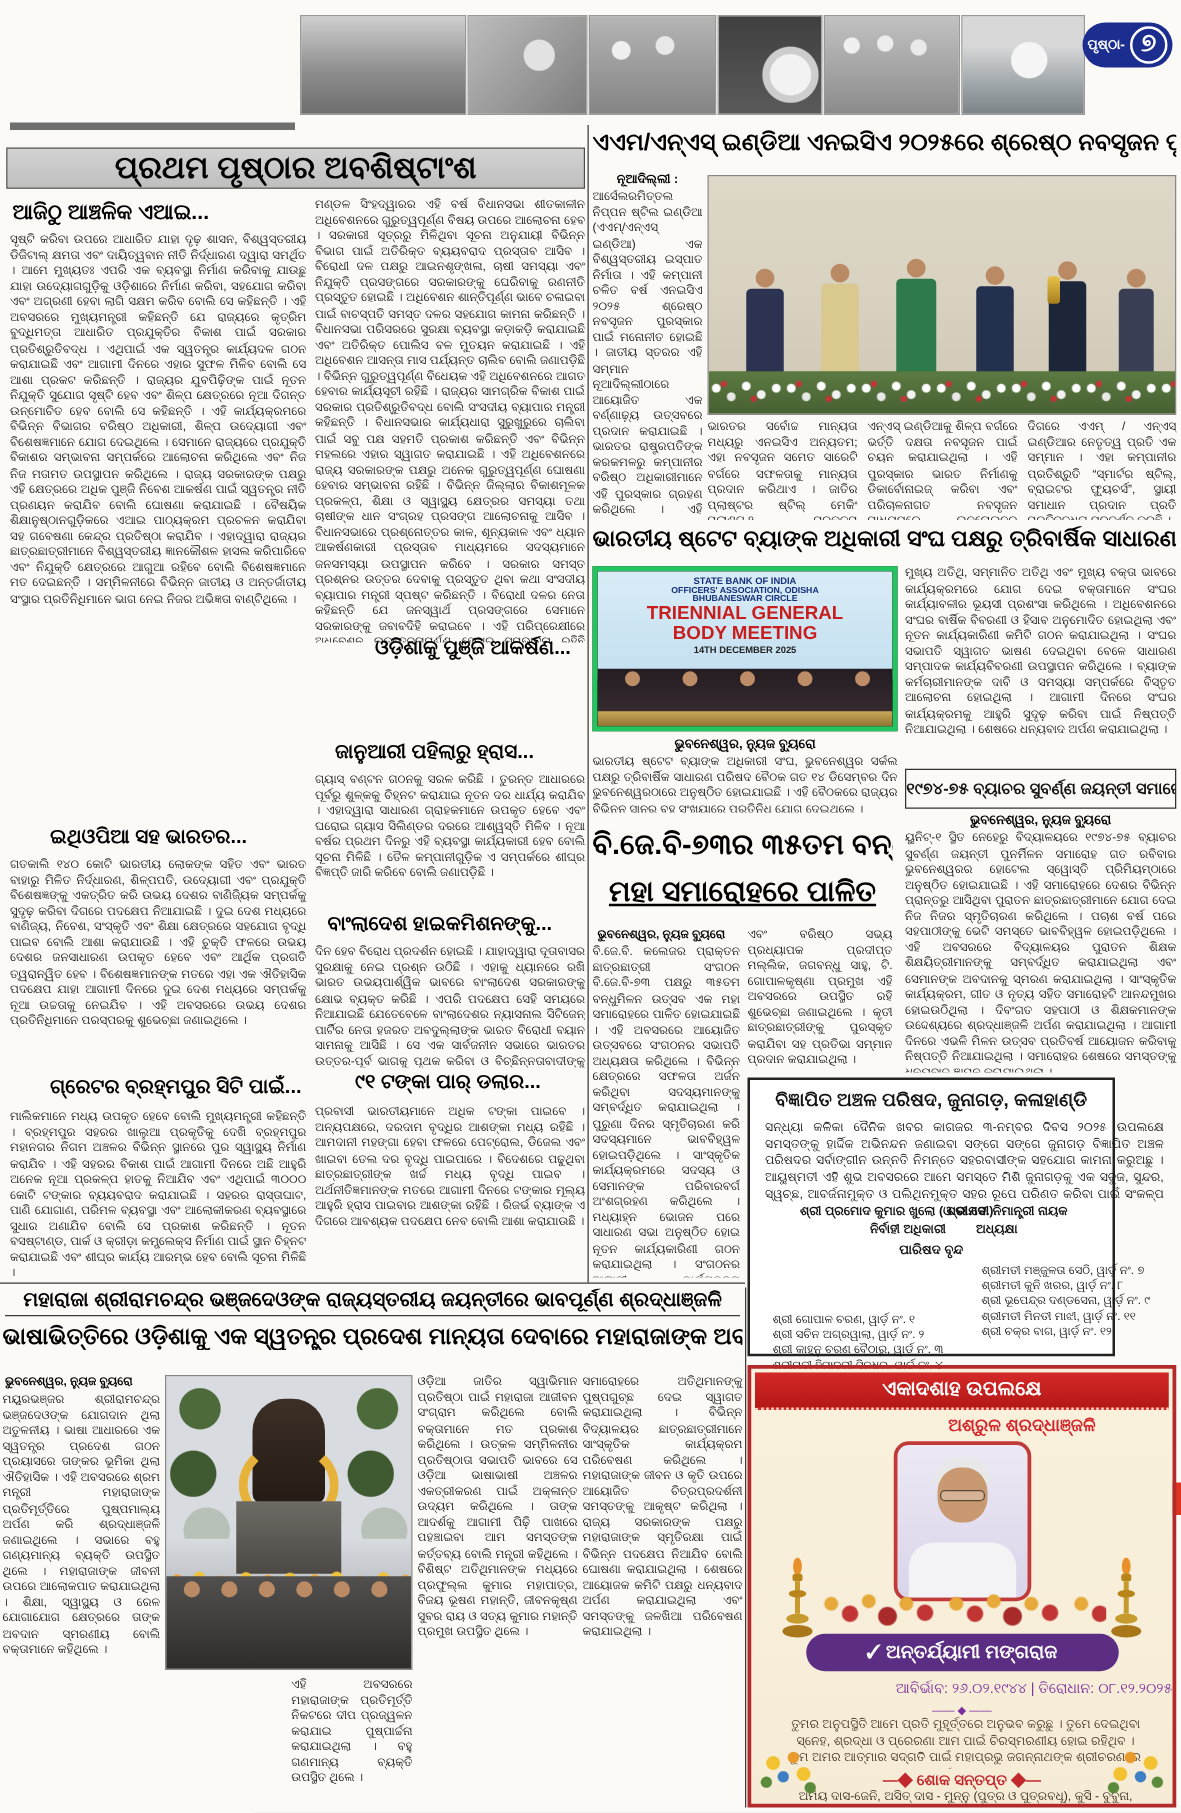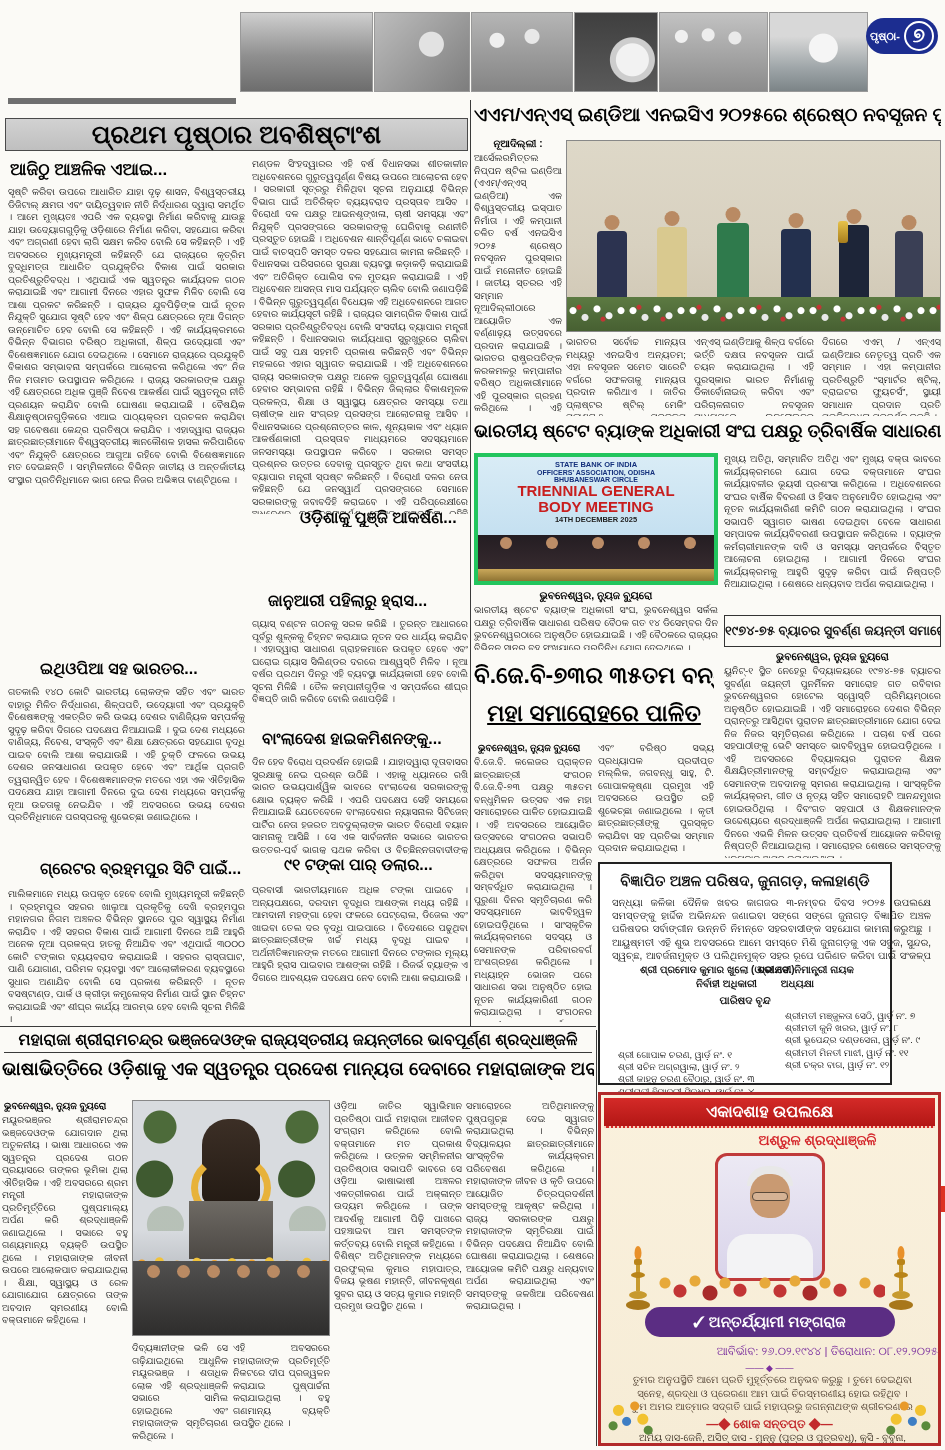--- a/index.html
+++ b/index.html
@@ -325,16 +325,15 @@
         <div class="head" style="left:44px;"></div>
       <div class="head" style="left:74px;"></div>
         <div class="head" style="left:104px;"></div>
       <div class="head" style="left:134px;"></div>
         <div class="head" style="left:164px;"></div>
     </div>
   </div>
 
   <div class="abs p" style="left:334px;top:1100px;width:128px;height:346px;">ଓଡ଼ିଆ ଜାତିର ସ୍ୱାଭିମାନ ପ୍ରତିଷ୍ଠା ପାଇଁ ମହାରାଜା ଆଜୀବନ ସଂଗ୍ରାମ କରିଥିଲେ ବୋଲି ବକ୍ତାମାନେ ମତ ପ୍ରକାଶ କରିଥିଲେ । ଉତ୍କଳ ସମ୍ମିଳନୀର ପ୍ରତିଷ୍ଠାତା ସଭାପତି ଭାବରେ ସେ ଓଡ଼ିଆ ଭାଷାଭାଷୀ ଅଞ୍ଚଳର ଏକତ୍ରୀକରଣ ପାଇଁ ଅକ୍ଳାନ୍ତ ଉଦ୍ୟମ କରିଥିଲେ । ତାଙ୍କ ଆଦର୍ଶକୁ ଆଗାମୀ ପିଢ଼ି ପାଖରେ ପହଞ୍ଚାଇବା ଆମ ସମସ୍ତଙ୍କ କର୍ତ୍ତବ୍ୟ ବୋଲି ମନ୍ତ୍ରୀ କହିଥିଲେ । ବିଶିଷ୍ଟ ଅତିଥିମାନଙ୍କ ମଧ୍ୟରେ ପ୍ରଫୁଲ୍ଲ କୁମାର ମହାପାତ୍ର, ବିଜୟ ଭୂଷଣ ମ‌ହାନ୍ତି, ଜୀବନକୃଷ୍ଣ ସୁବର ରାୟ ଓ ସତ୍ୟ କୁମାର ମହାନ୍ତି ପ୍ରମୁଖ ଉପସ୍ଥିତ ଥିଲେ ।</div>
   <div class="abs p" style="left:466px;top:1100px;width:128px;height:346px;">ସମାରୋହରେ ଅତିଥିମାନଙ୍କୁ ପୁଷ୍ପଗୁଚ୍ଛ ଦେଇ ସ୍ୱାଗତ କରାଯାଇଥିଲା । ବିଭିନ୍ନ ବିଦ୍ୟାଳୟର ଛାତ୍ରଛାତ୍ରୀମାନେ ସାଂସ୍କୃତିକ କାର୍ଯ୍ୟକ୍ରମ ପରିବେଷଣ କରିଥିଲେ । ମହାରାଜାଙ୍କ ଜୀବନ ଓ କୃତି ଉପରେ ଆୟୋଜିତ ଚିତ୍ରପ୍ରଦର୍ଶନୀ ସମସ୍ତଙ୍କୁ ଆକୃଷ୍ଟ କରିଥିଲା । ରାଜ୍ୟ ସରକାରଙ୍କ ପକ୍ଷରୁ ମହାରାଜାଙ୍କ ସ୍ମୃତିରକ୍ଷା ପାଇଁ ବିଭିନ୍ନ ପଦକ୍ଷେପ ନିଆଯିବ ବୋଲି ଘୋଷଣା କରାଯାଇଥିଲା । ଶେଷରେ ଆୟୋଜକ କମିଟି ପକ୍ଷରୁ ଧନ୍ୟବାଦ ଅର୍ପଣ କରାଯାଇଥିଲା ଏବଂ ସମସ୍ତଙ୍କୁ ଜଳଖିଆ ପରିବେଷଣ କରାଯାଇଥିଲା ।</div>
-  <div class="abs p" style="left:132px;top:1342px;width:96px;height:104px;">ଦିବ୍ୟଜ୍ଞାନୀଙ୍କ ଭଳି ସେ ଗଢ଼ିଯାଇଥିଲେ ଆଧୁନିକ ମୟୂରଭଞ୍ଜ । ଶତାଧିକ ଲୋକ ଏହି ଶ୍ରଦ୍ଧାଞ୍ଜଳି ସଭାରେ ସାମିଲ ହୋଇଥିଲେ ଏବଂ ମହାରାଜାଙ୍କ ସ୍ମୃତିଚାରଣ କରିଥିଲେ ।</div>
   <div class="abs p" style="left:233px;top:1342px;width:97px;height:104px;">ଏହି ଅବସରରେ ମହାରାଜାଙ୍କ ପ୍ରତିମୂର୍ତ୍ତି ନିକଟରେ ଦୀପ ପ୍ରଜ୍ୱଳନ କରାଯାଇ ପୁଷ୍ପାର୍ଚ୍ଚନା କରାଯାଇଥିଲା । ବହୁ ଗଣମାନ୍ୟ ବ୍ୟକ୍ତି ଉପସ୍ଥିତ ଥିଲେ ।</div>
 
 </div>
 
 </body></html>

